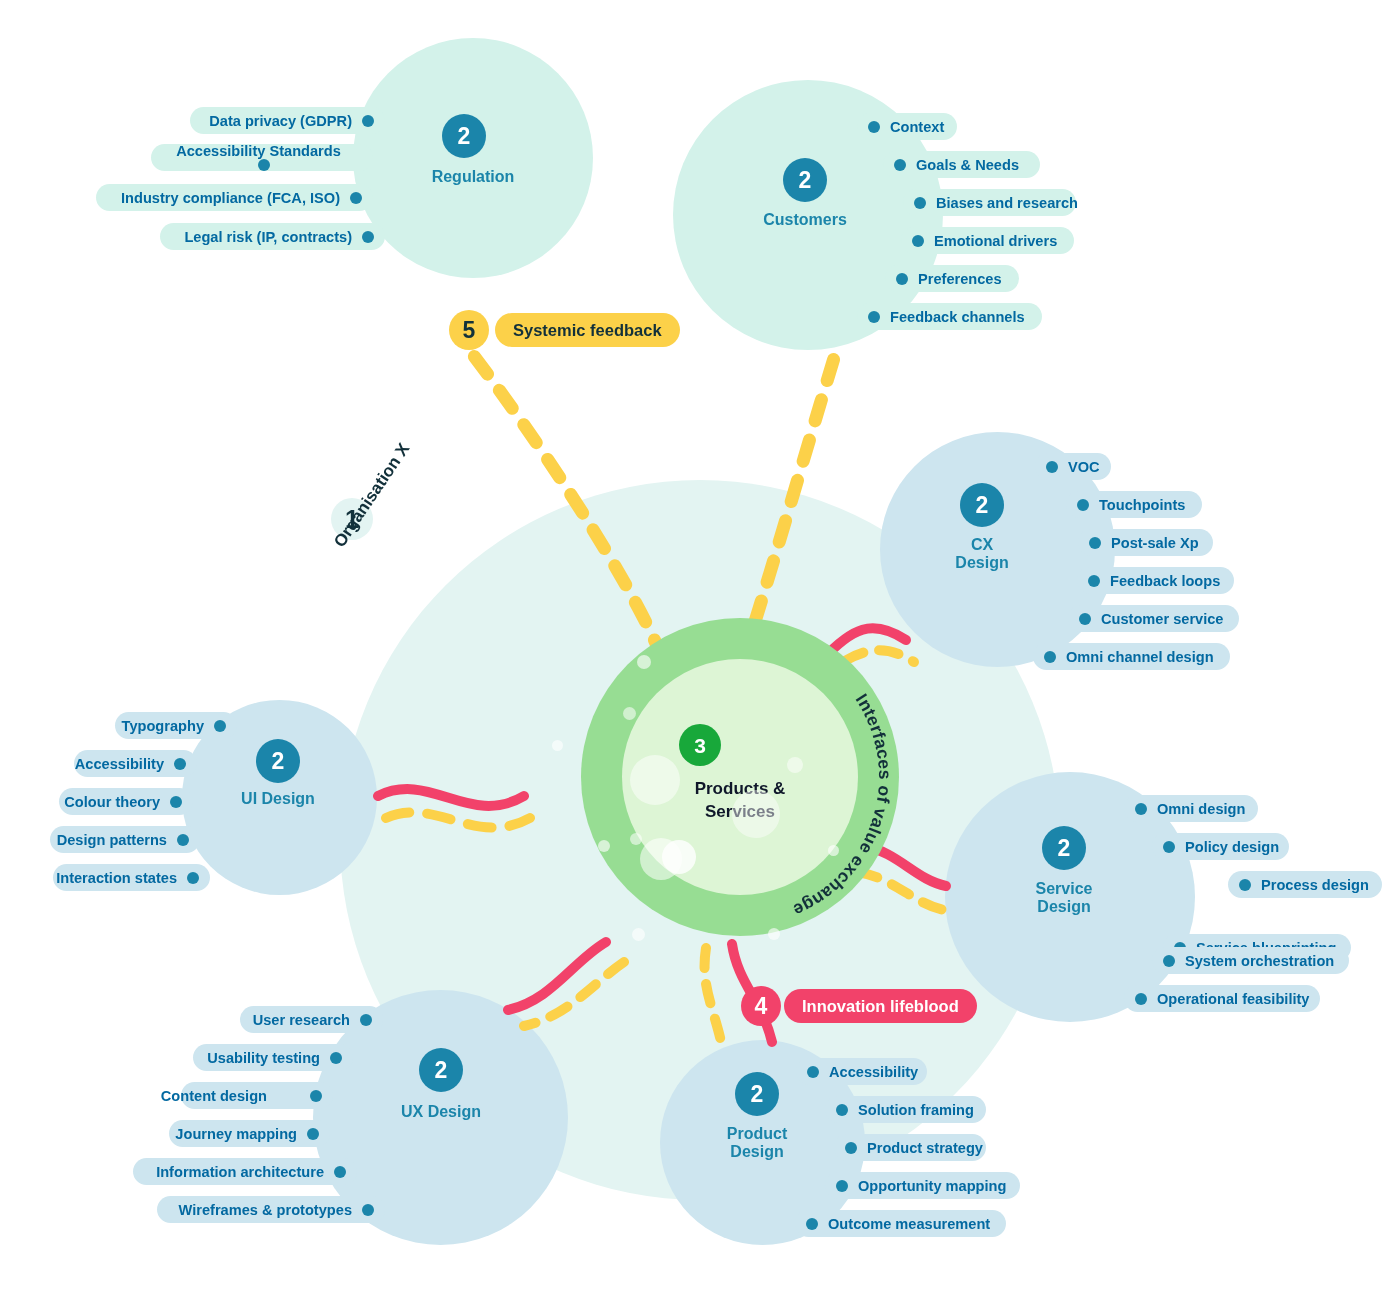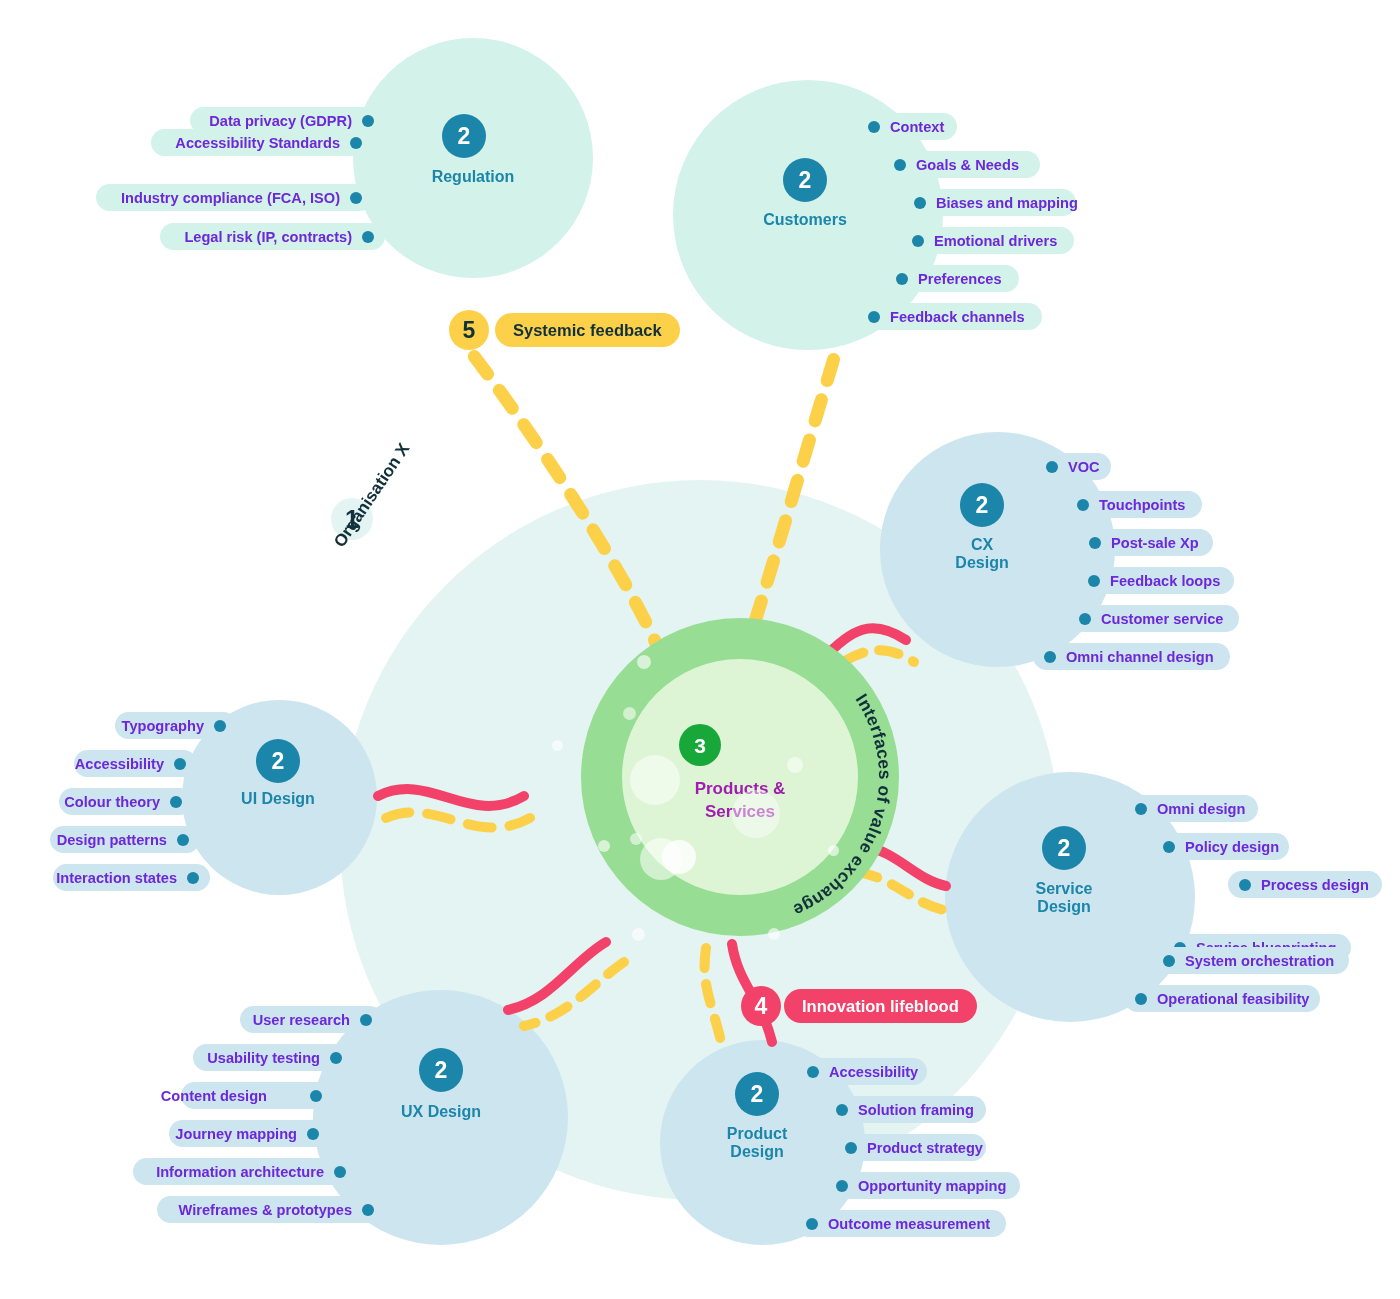--- a/index.html
+++ b/index.html
@@ -71,21 +71,21 @@
 
   
   .chip {
     position: absolute;
     display: flex;
     align-items: center;
     height: 27px;
     border-radius: 14px;
     font-size: 14.6px;
     font-weight: bold;
-    color: #6d28d9;
+    color: #0369a1;
     z-index: 6;
     white-space: nowrap;
     box-sizing: border-box;
   }
   .chip.mint { background: #d3f2ea; }
   .chip.blue { background: #cde5ef; }
   .chip .dot {
     width: 12px;
     height: 12px;
     border-radius: 50%;
@@ -123,21 +123,21 @@
     z-index: 6;
   }
   #core-label {
     position: absolute;
     left: 622px;
     top: 778px;
     width: 236px;
     text-align: center;
     font-size: 17px;
     font-weight: bold;
-    color: #a21caf;
+    color: #0f172a;
     line-height: 1.35;
     z-index: 8;
     white-space: pre-line;
   }
   #core-ring-text {
     position: absolute;
     left: 581px; top: 618px;
     width: 318px; height: 318px;
     z-index: 8;
     pointer-events: none;
@@ -280,21 +280,21 @@
 
     <div class="badge" style="left:442px; top:114px; width:44px; height:44px;">
       <span>2</span>
     </div>
     <div class="cluster-title" style="left:363px; top:168px; width:220px;">Regulation</div>
 
     <div class="chip mint right-dot" style="left:190px; top:107px; width:195px;">
       <span class="label">Data privacy (GDPR)</span>
         <span class="dot"></span>
     </div>
-    <div class="chip mint right-dot" style="left:151px; top:129px; width:222px;">
+    <div class="chip mint right-dot" style="left:151px; top:144px; width:222px;flex-direction:column;">
       <span class="label">Accessibility Standards</span>
         <span class="dot"></span>
     </div>
     <div class="chip mint right-dot" style="left:96px; top:184px; width:277px;">
       <span class="label">Industry compliance (FCA, ISO)</span>
         <span class="dot"></span>
     </div>
     <div class="chip mint right-dot" style="left:160px; top:223px; width:225px;">
       <span class="label">Legal risk (IP, contracts)</span>
         <span class="dot"></span>
@@ -308,21 +308,21 @@
     <div class="chip mint left-dot" style="left:857px; top:113px; width:100px;">
       <span class="dot"></span>
         <span class="label">Context</span>
     </div>
     <div class="chip mint left-dot" style="left:883px; top:151px; width:157px;">
       <span class="dot"></span>
         <span class="label">Goals &amp; Needs</span>
     </div>
     <div class="chip mint left-dot" style="left:903px; top:189px; width:173px;">
       <span class="dot"></span>
-        <span class="label">Biases and mapping</span>
+        <span class="label">Biases and research</span>
     </div>
     <div class="chip mint left-dot" style="left:901px; top:227px; width:173px;">
       <span class="dot"></span>
         <span class="label">Emotional drivers</span>
     </div>
     <div class="chip mint left-dot" style="left:885px; top:265px; width:134px;">
       <span class="dot"></span>
         <span class="label">Preferences</span>
     </div>
     <div class="chip mint left-dot" style="left:857px; top:303px; width:185px;">

